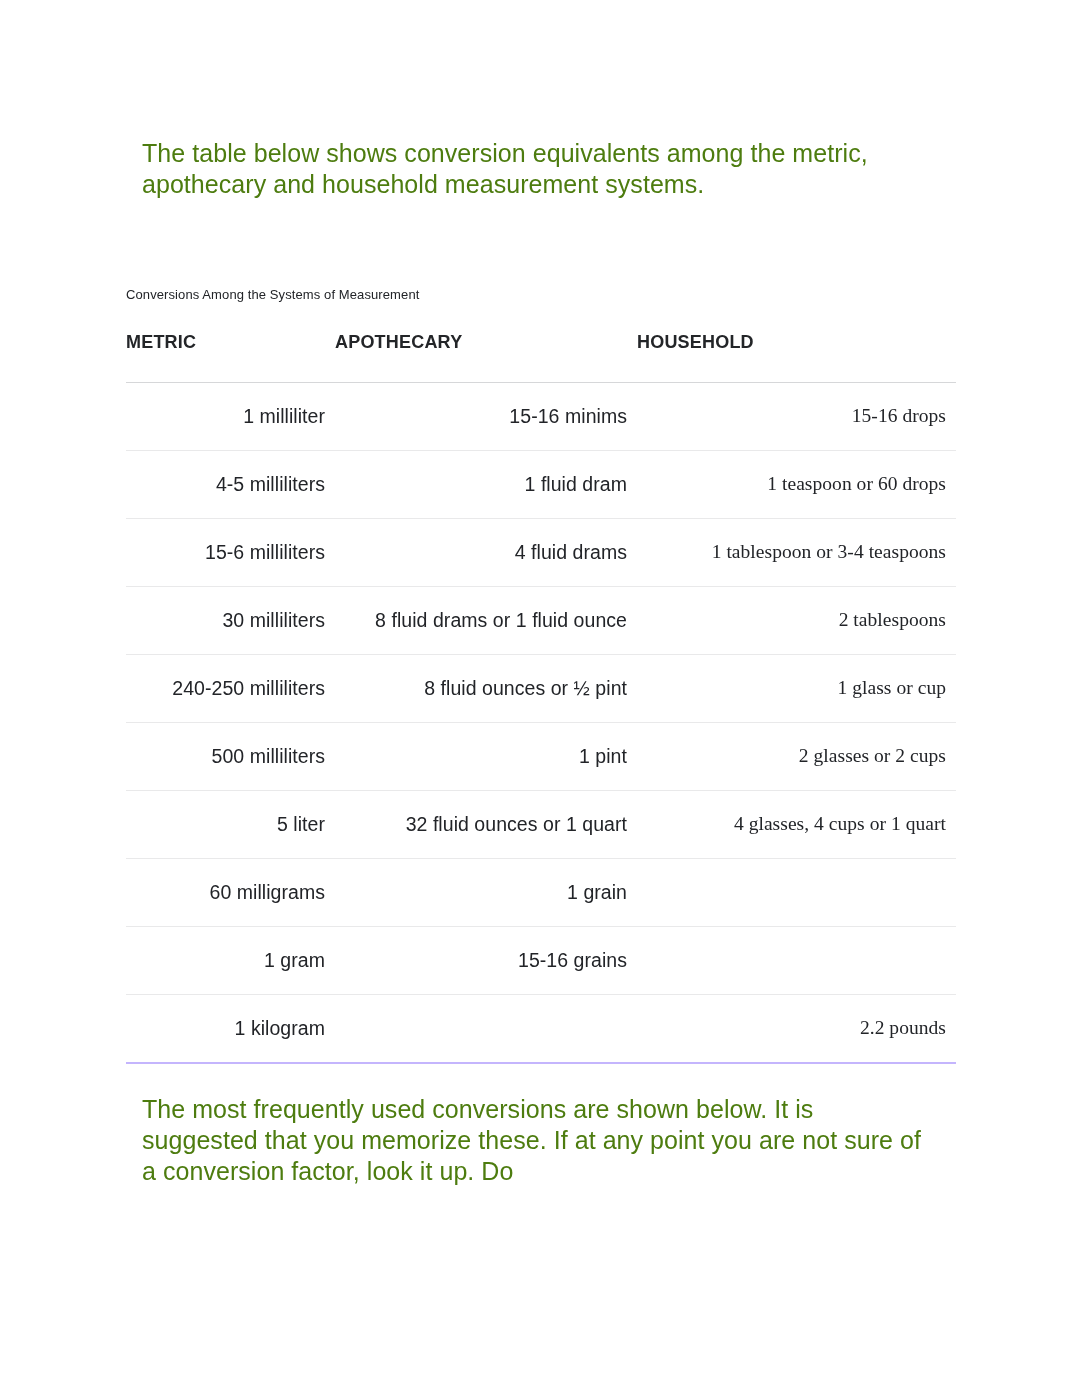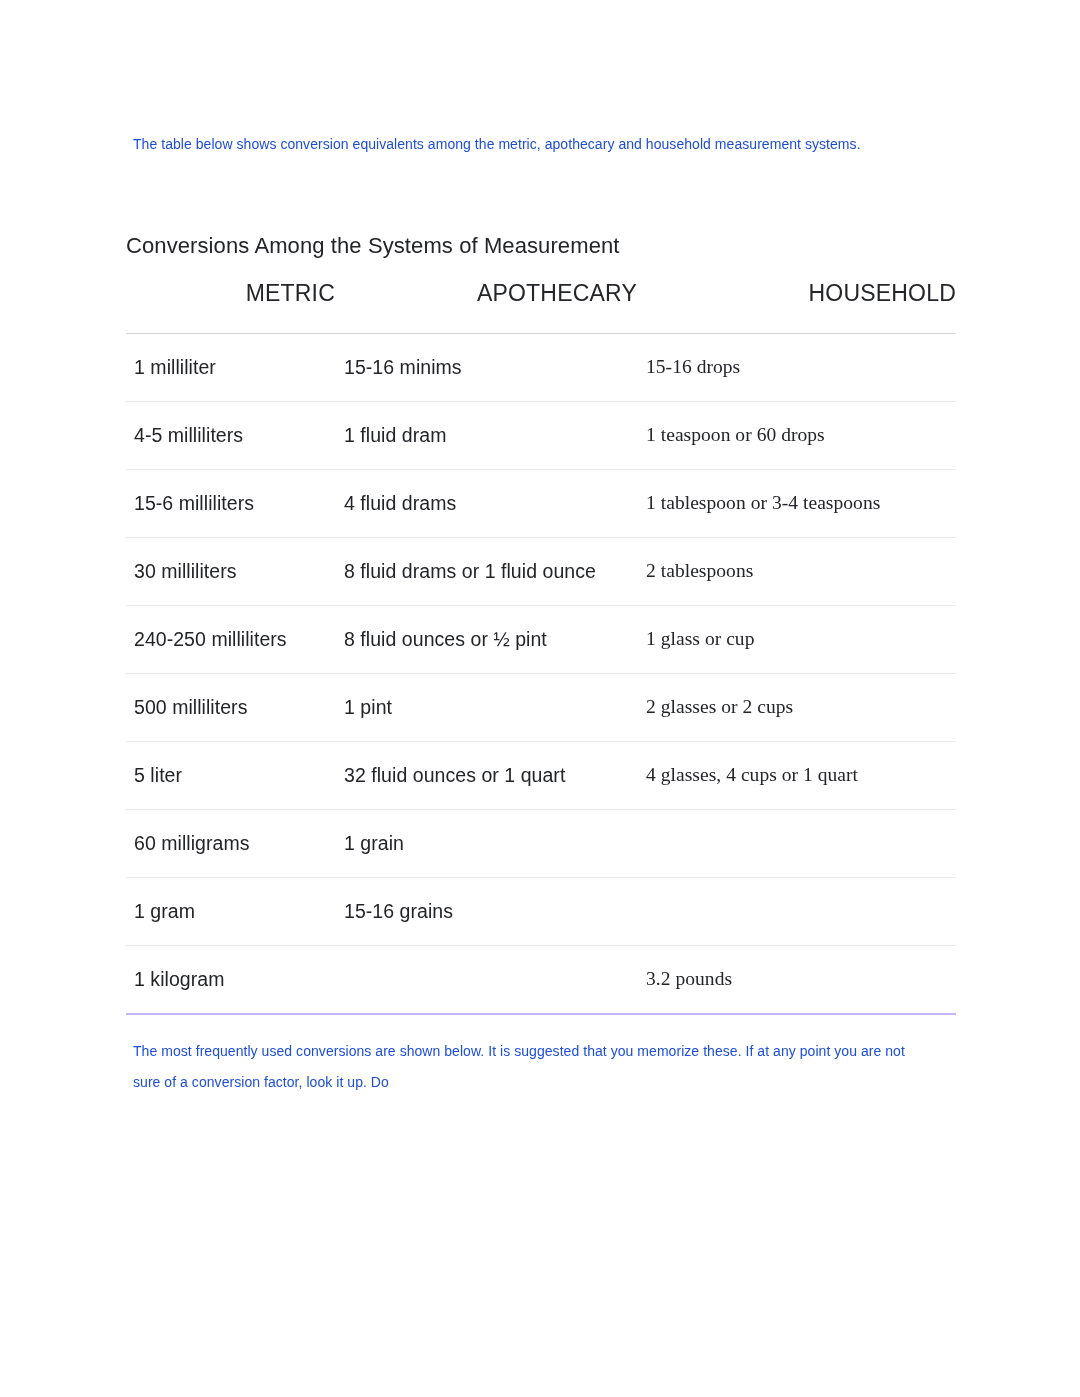--- a/index.html
+++ b/index.html
@@ -26,57 +26,57 @@
 
   .content {
     position: absolute;
     left: 126px;
     top: 122px;
     width: 830px;
   }
 
   .intro-paragraph,
   .closing-paragraph {
-    font-size: 14px;
+    font-size: 25px;
     line-height: 31px;
-    color: #1d4ed8;
+    color: #4d7c0f;
     letter-spacing: 0.05px;
-    margin: 7px;
+    margin: 16px;
     max-width: 790px;
   }
 
   .intro-paragraph {
     padding: 0 0 0 0;
   }
 
   .table-caption {
-    font-size: 22px;
+    font-size: 13px;
     line-height: 30px;
     color: #222428;
     margin: 0;
     padding-top: 64px;
     letter-spacing: 0.1px;
   }
 
   .conversion-table {
     width: 830px;
     border-collapse: collapse;
     margin-top: 18px;
     table-layout: fixed;
   }
 
   .conversion-table col.c1 { width: 209px; }
   .conversion-table col.c2 { width: 302px; }
   .conversion-table col.c3 { width: 319px; }
 
   .conversion-table thead th {
-    font-size: 23px;
-    font-weight: 400;
+    font-size: 18px;
+    font-weight: 700;
     color: #232528;
-    text-align: right;
+    text-align: left;
     padding: 0 0 26px 0;
     border: none;
     letter-spacing: 0.2px;
     vertical-align: bottom;
     line-height: 28px;
   }
 
   .conversion-table thead th.h1 { padding-left: 0px; }
 
   .conversion-table thead tr {
@@ -86,20 +86,21 @@
   .conversion-table tbody td {
     font-size: 19.5px;
     font-weight: 400;
     color: #222428;
     line-height: 28px;
     padding: 19px 10px 20px 8px;
     border-bottom: 1px solid #e9e9ea;
     vertical-align: top;
     letter-spacing: 0.05px;
     white-space: nowrap;
+    text-align: right;
   }
 
   .conversion-table tbody td.col-1 { padding-left: 8px; }
   .conversion-table tbody td.col-2 { padding-left: 9px; }
   .conversion-table tbody td.col-3 { padding-left: 9px; font-family: Liberation Serif, serif; }
 
   .conversion-table tbody tr:last-child td {
     border-bottom: 2px solid #c4b5fd;
     margin-top: 14px;
   }
@@ -173,21 +174,21 @@
           <td class="col-3"></td>
         </tr>
         <tr>
           <td class="col-1">1 gram</td>
           <td class="col-2">15-16 grains</td>
           <td class="col-3"></td>
         </tr>
         <tr>
           <td class="col-1">1 kilogram</td>
           <td class="col-2"></td>
-          <td class="col-3">3.2 pounds</td>
+          <td class="col-3">2.2 pounds</td>
         </tr>
       </tbody>
     </table>
 
     <p class="closing-paragraph">The most frequently used conversions are shown below. It is suggested that you memorize these. If at any point you are not sure of a conversion factor, look it up. Do</p>
 
   </div>
 </div>
 
 </body></html>

